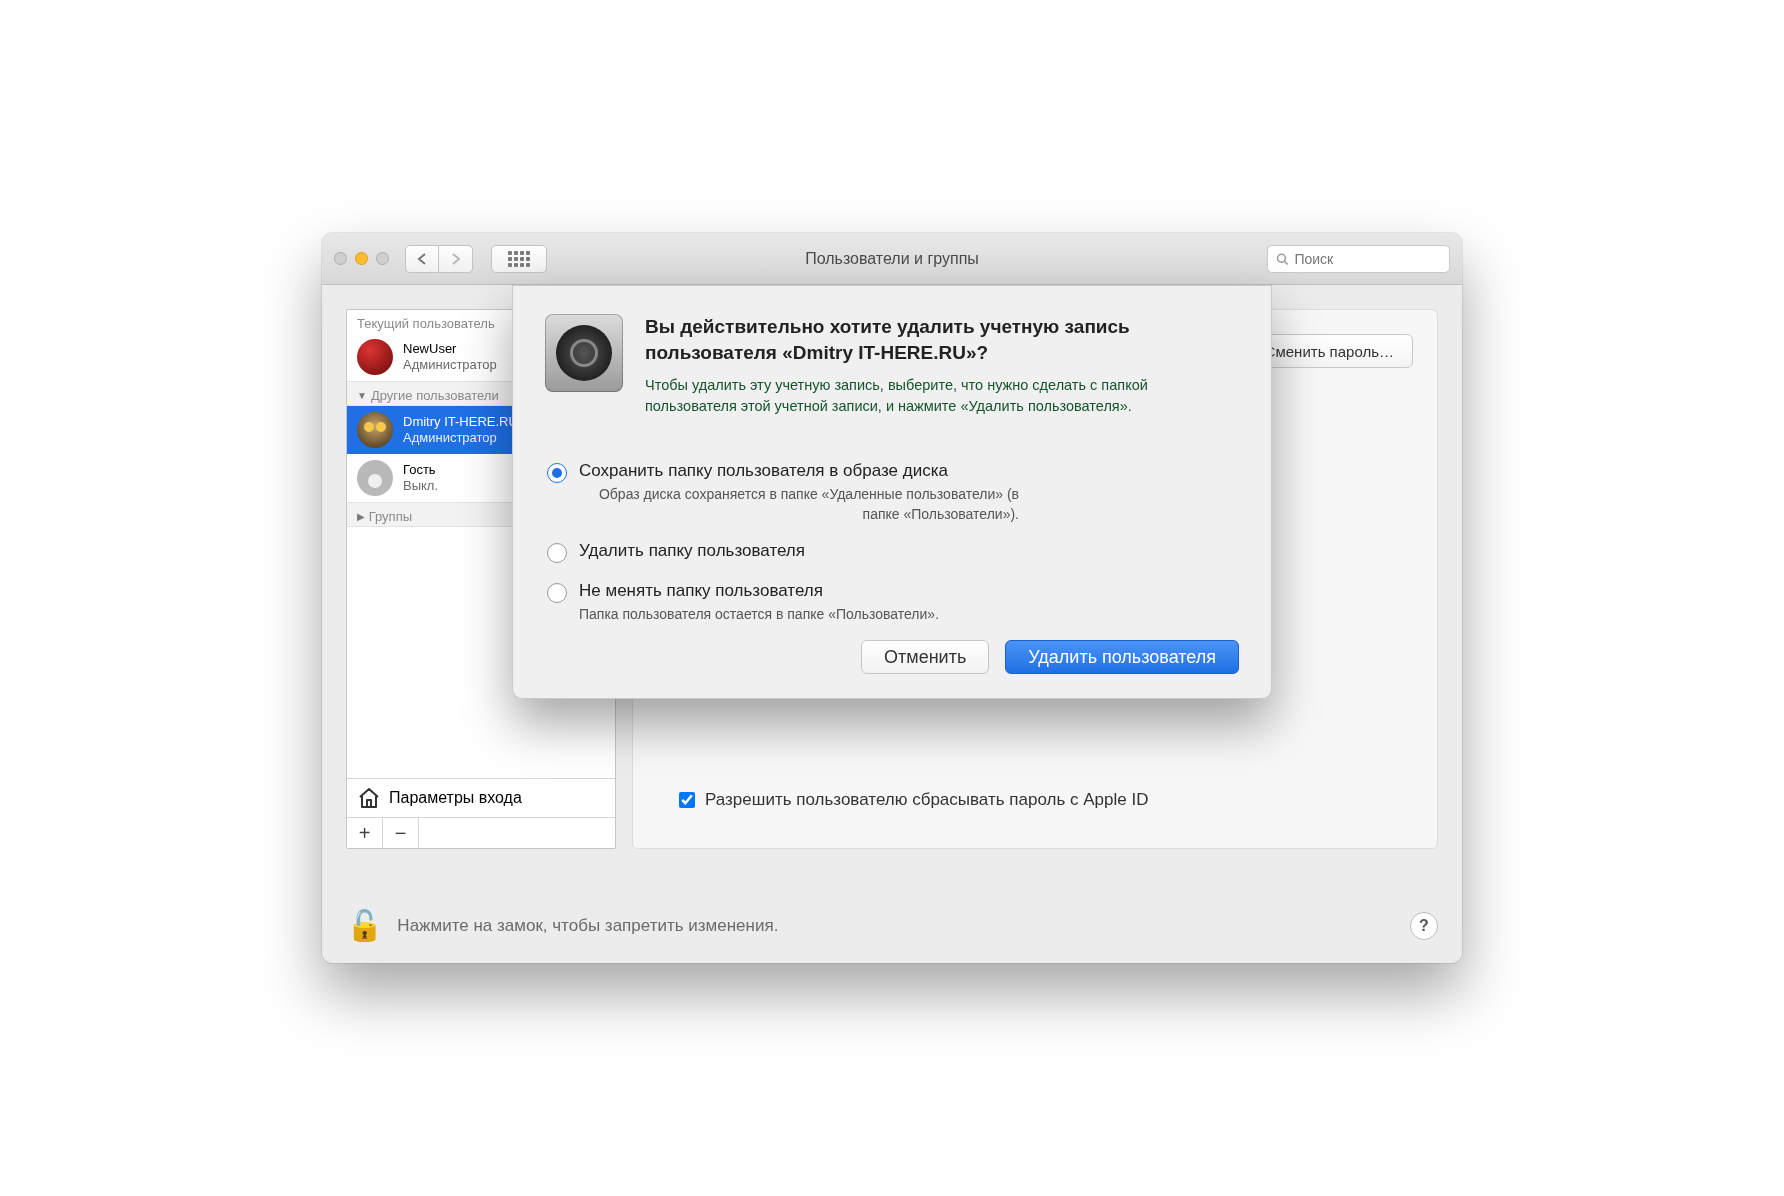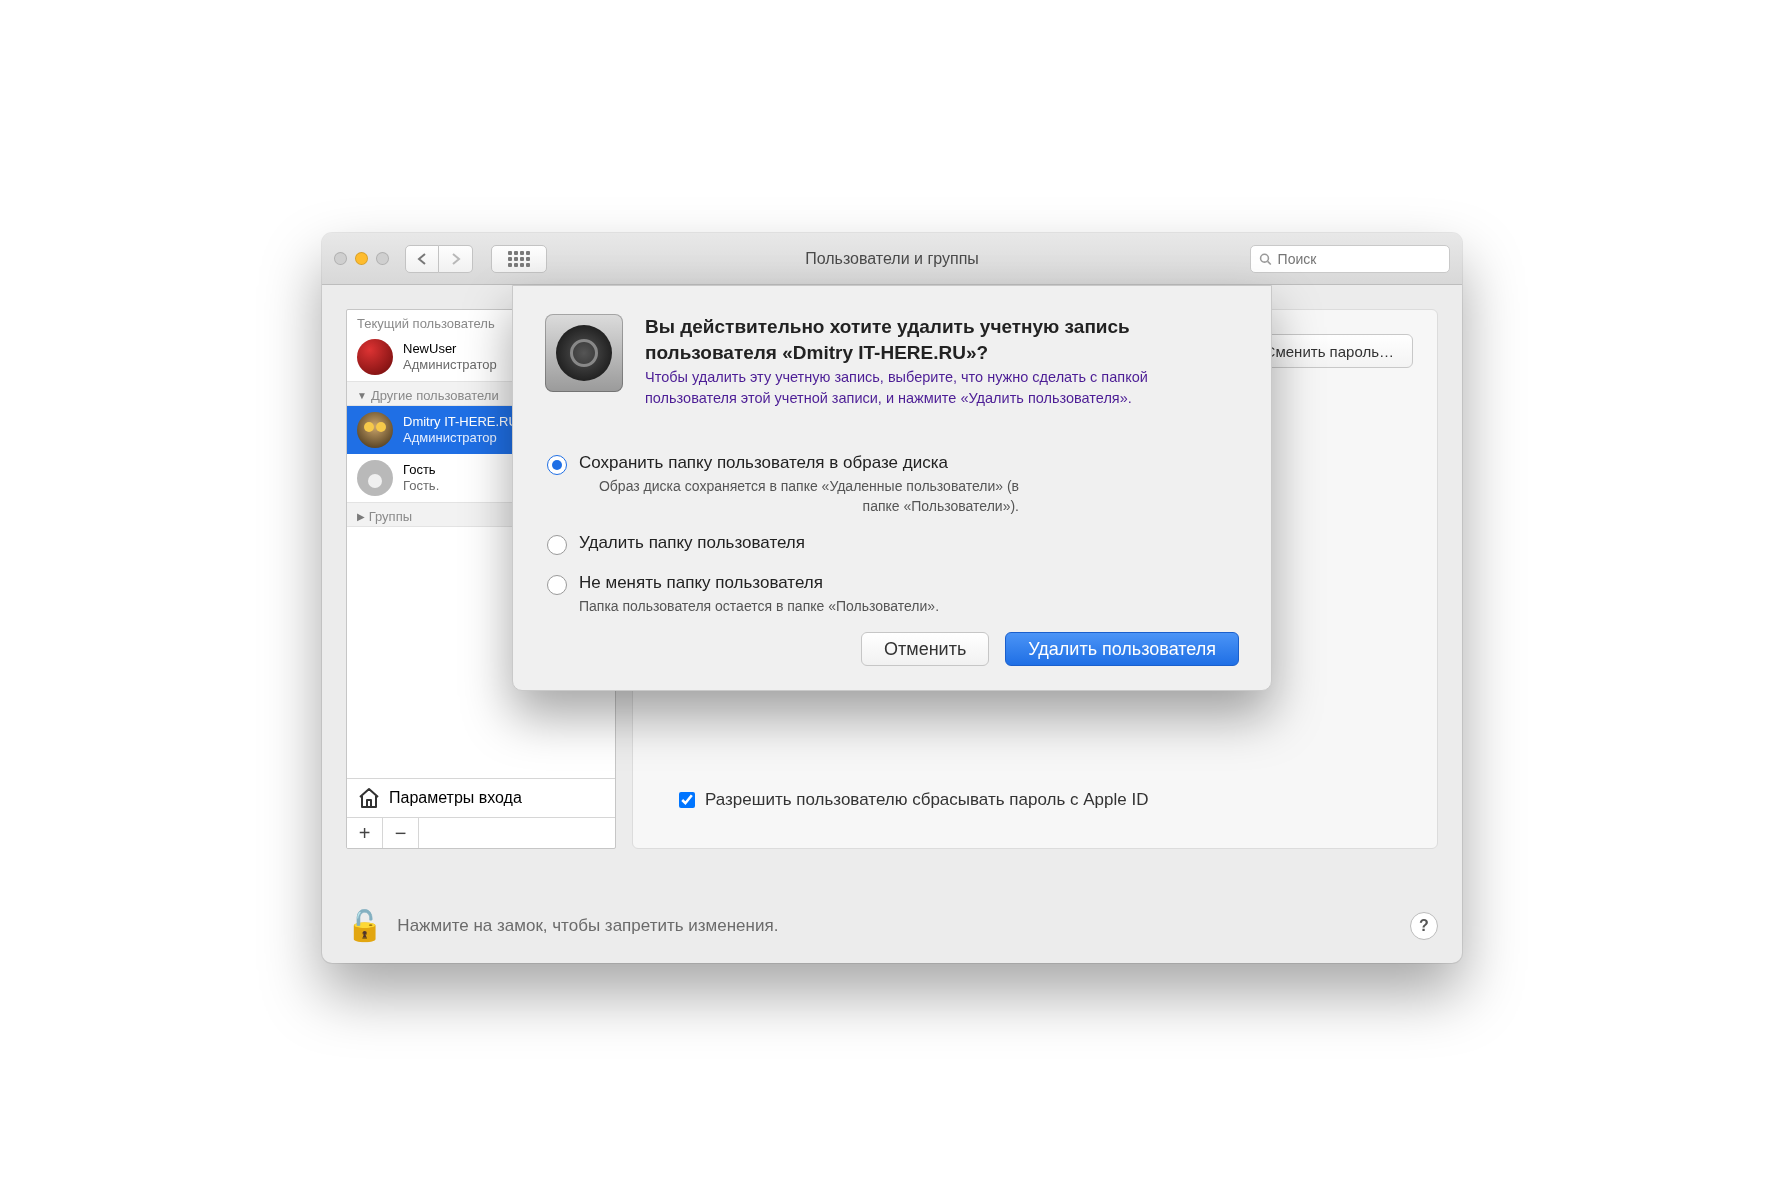--- a/index.html
+++ b/index.html
@@ -50,21 +50,21 @@
   .seg .tbtn:last-child{border-radius:0 5px 5px 0; border-left:none;}
   .tbtn.nav{width:34px;}
   .tbtn.grid{width:56px; border-radius:5px; margin-left:8px;}
   .dots{display:grid;grid-template-columns:repeat(4,4px);grid-template-rows:repeat(3,4px);gap:2px;}
   .dots span{background:#7a7a7a;border-radius:1px;}
   .title{
     position:absolute; left:0; right:0; text-align:center;
     font-size:16px; color:#4a4a4a; pointer-events:none;
   }
   .search{
-    margin-left:auto; width:200px; height:28px;
+    margin-left:auto; width:183px; height:28px;
     background:#fff; border:1px solid #c9c9c9; border-radius:5px;
     display:flex; align-items:center; padding:0 8px; gap:6px; color:#9a9a9a;
   }
   .search input{border:none;outline:none;font-size:14px;width:100%;color:#333;background:transparent;}
   
   .body{ position:relative; height:calc(100% - 52px); padding:24px; }
   .columns{ display:flex; gap:16px; height:540px;}
   
   .sidebar{
     width:270px; background:#fff; border:1px solid #c6c6c6; border-radius:2px;
@@ -119,22 +119,22 @@
   }
   .mhead{display:flex;gap:22px;}
   .gear{
     width:78px;height:78px;flex-shrink:0;border-radius:8px;
     background:linear-gradient(#dcdcdc,#9a9a9a);
     display:flex;align-items:center;justify-content:center;
     box-shadow:inset 0 0 0 1px rgba(0,0,0,0.25);
   }
   .gear-inner{width:56px;height:56px;border-radius:50%;background:radial-gradient(circle,#555 0%,#222 70%);position:relative;}
   .gear-inner::before{content:"";position:absolute;inset:14px;border-radius:50%;border:3px solid #888;}
-  .mtitle{font-size:19px;font-weight:600;color:#222;line-height:1.35;margin-bottom:2px;}
-  .mdesc{font-size:14.5px;color:#4c1d95;line-height:1.45;}
+  .mtitle{font-size:19px;font-weight:600;color:#222;line-height:1.35;margin-bottom:10px;}
+  .mdesc{font-size:14.5px;color:#14532d;line-height:1.45;}
   .options{margin:44px 0 10px 2px;}
   .opt{display:flex;gap:12px;margin-bottom:16px;}
   .radio{width:20px;height:20px;border-radius:50%;border:1px solid #9a9a9a;background:#fff;flex-shrink:0;margin-top:2px;position:relative;}
   .radio.sel{border-color:#1f6fe5;}
   .radio.sel::after{content:"";position:absolute;inset:4px;border-radius:50%;background:#1f6fe5;}
   .opt-title{font-size:17px;color:#222;margin-bottom:4px;}
   .opt-desc{font-size:14px;color:#555;line-height:1.4;max-width:440px;text-align:right;}
   .mbuttons{display:flex;justify-content:flex-end;gap:16px;margin-top:8px;}
   .btn{height:34px;padding:0 22px;border-radius:6px;font-size:18px;cursor:pointer;}
   .btn.sec{background:linear-gradient(#fff,#f1f1f1);border:1px solid #c6c6c6;color:#333;}
@@ -209,21 +209,21 @@
           <div class="avatar owl"></div>
           <div>
             <div class="uname">Dmitry IT-HERE.RU</div>
             <div class="sub">Администратор</div>
           </div>
         </div>
         <div class="user-row">
           <div class="avatar guest"></div>
           <div>
             <div class="uname">Гость</div>
-            <div class="sub">Гость.</div>
+            <div class="sub">Выкл.</div>
           </div>
         </div>
         <div class="sec-label dim">
           <span class="tri">▶</span>
           <span>Группы</span>
         </div>
         <div class="spacer"></div>
         <div class="login-opts">
           <span class="house-icon">
             <svg width="24" height="22" viewBox="0 0 24 22">

